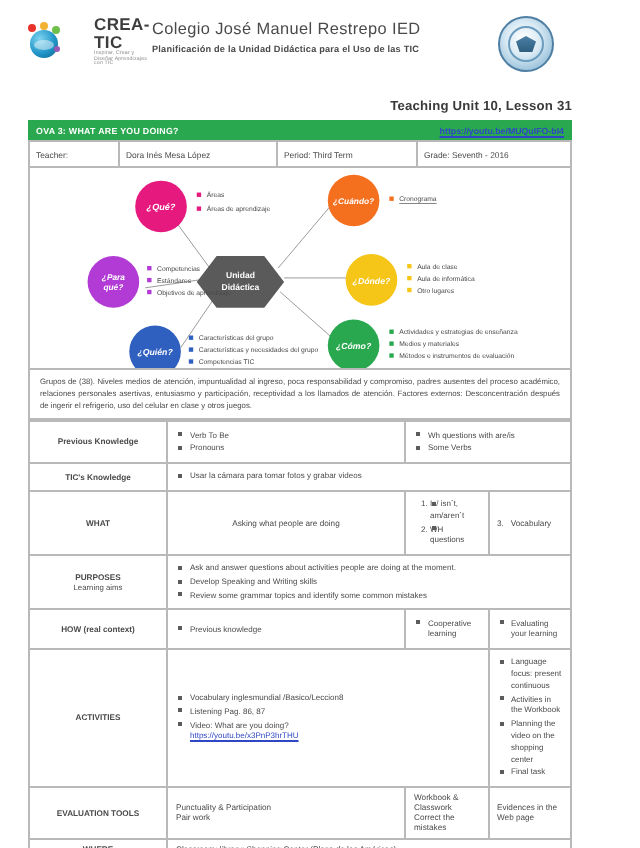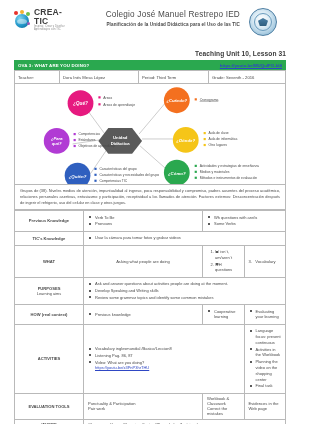--- a/index.html
+++ b/index.html
@@ -17,21 +17,21 @@
     padding:0 14px;
   }
 
   
   .header{
     display:flex;align-items:flex-start;
     padding-top:8px;height:38px;
   }
   .logo{
     width:62px;flex:0 0 62px;
-    display:flex;align-items:center;gap:3px;
+    display:flex;align-items:center;gap:16px;
   }
   .logo-mark{
     position:relative;width:17px;height:17px;flex:0 0 17px;
   }
   .logo-globe{
     position:absolute;left:1px;top:3px;width:14px;height:14px;
     border-radius:50%;
     background:radial-gradient(circle at 35% 32%, #7fd4ef 0%, #2196c9 55%, #0d5f8a 100%);
   }
   .logo-globe:after{
@@ -45,21 +45,21 @@
   .d3{width:4px;height:4px;background:#6fbf4a;left:12px;top:1px;}
   .d4{width:3px;height:3px;background:#9b59b6;left:13px;top:11px;}
   .logo-text{line-height:1;}
   .logo-name{
     font-size:8.5px;font-weight:bold;letter-spacing:.2px;color:#3d3d3d;
   }
   .logo-tag{
     font-size:2.6px;color:#8a8a8a;letter-spacing:.1px;margin-top:1px;
   }
   .head-center{
-    flex:1;text-align:right;padding-top:2px;
+    flex:1;text-align:left;padding-top:2px;
   }
   .school{
     font-size:8.2px;color:#4a4a4a;letter-spacing:.2px;
   }
   .subtitle{
     font-size:4.6px;font-weight:bold;color:#4a4a4a;margin-top:3px;letter-spacing:.1px;
   }
   .seal{
     width:46px;flex:0 0 46px;display:flex;justify-content:center;
   }

